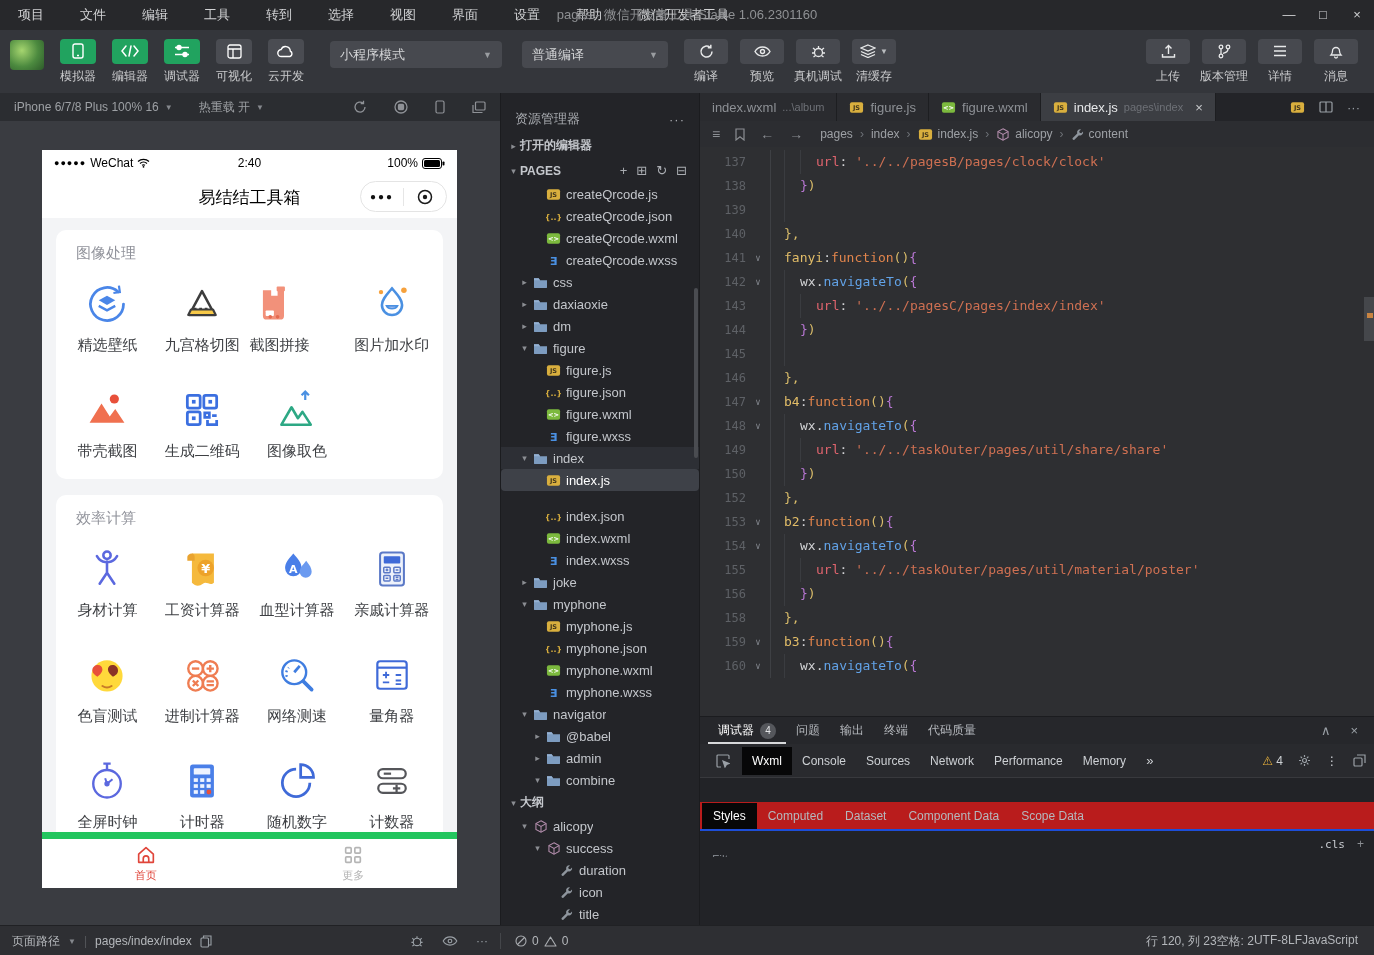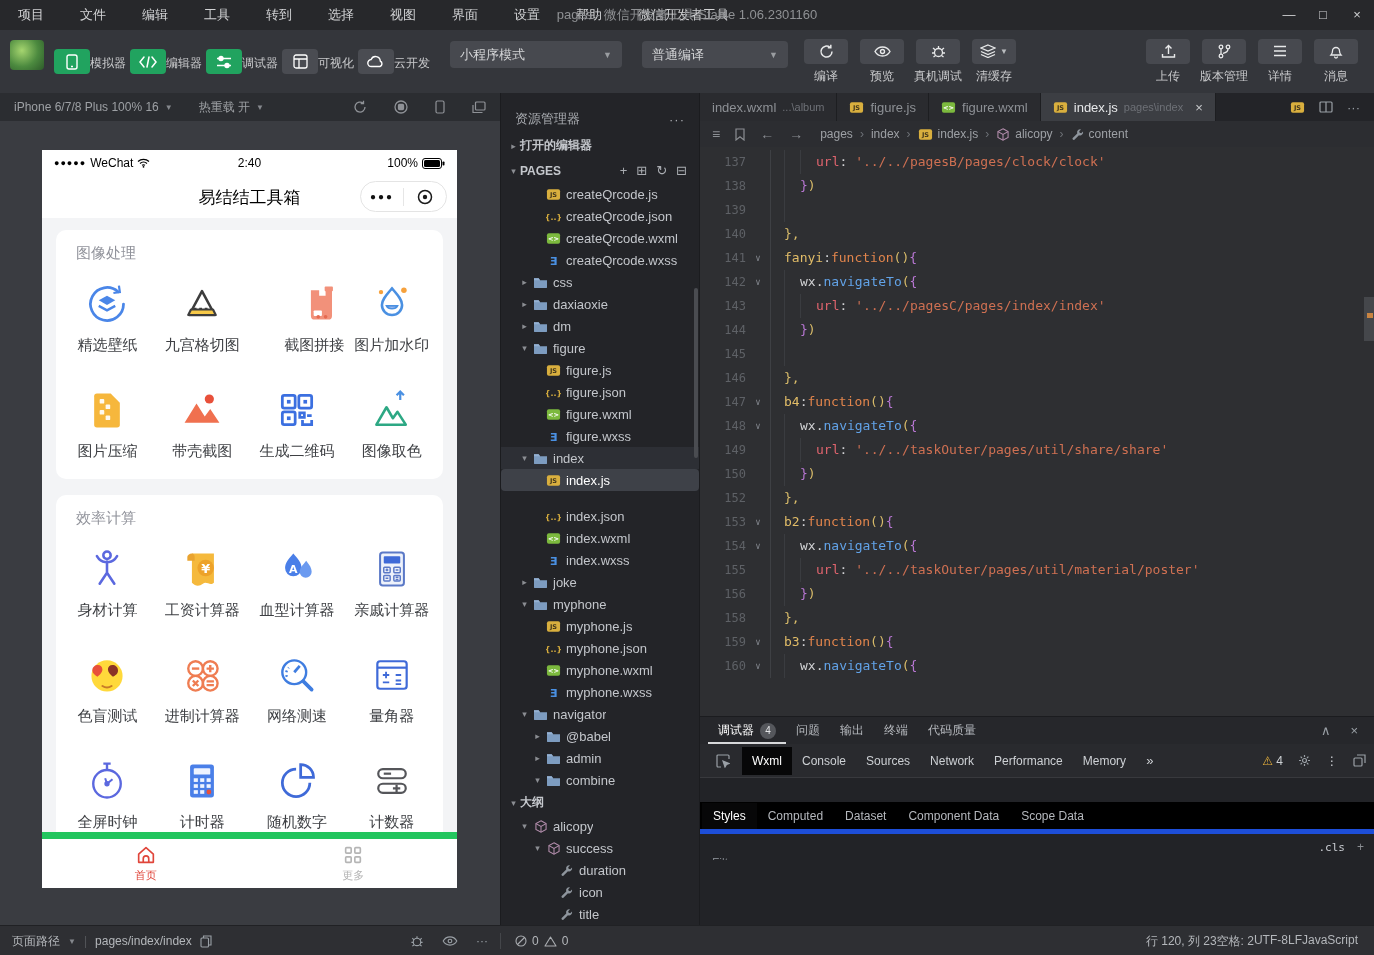--- a/index.html
+++ b/index.html
@@ -12,21 +12,21 @@
   .titlebar{height:30px;background:#27282b;display:flex;align-items:center;position:relative;font-size:13px;color:#d2d3d5;}
   .menu-item{padding:0 18px;line-height:30px;white-space:nowrap;}
   .win-title{position:absolute;left:50%;transform:translateX(-50%);color:#8f9194;white-space:nowrap;}
   .win-controls{margin-left:auto;display:flex;align-items:center;}
   .wc{width:34px;text-align:center;font-size:13px;color:#cfd0d2;line-height:30px;}
 
   
   .toolbar{height:63px;background:#34363b;display:flex;align-items:center;padding:0 10px;}
   .avatar{width:34px;height:30px;border-radius:4px;margin:0 8px 14px 0;flex:none;
     background:radial-gradient(circle at 35% 35%,#a5d56f,#4c8a3f 55%,#2d5a2a);}
-  .tbtn{display:flex;flex-direction:row;align-items:center;margin:4px 2px;min-width:48px;}
+  .tbtn{display:flex;flex-direction:column;align-items:center;margin:4px 2px;min-width:48px;}
   .tic{width:36px;height:25px;border-radius:4px;display:flex;align-items:center;justify-content:center;}
   .tic.green{background:#21a35f;}
   .tic.gray{background:#4a4c52;}
   .tlb{font-size:12px;color:#c9cacc;margin-top:4px;white-space:nowrap;}
   .sel{height:27px;background:#47494f;border-radius:4px;display:flex;align-items:center;padding:0 10px;font-size:13px;color:#d4d5d7;margin-bottom:14px;}
   .sel .caret{margin-left:auto;color:#9a9da1;font-size:9px;padding-left:14px;}
   #mode-select{width:152px;margin-left:18px;}
   #compile-select{width:126px;margin-left:20px;margin-right:10px;}
   .abtn{display:flex;flex-direction:column;align-items:center;margin:0 3px;min-width:50px;}
   .abtn .tic{width:44px;background:#47494f;}
@@ -114,21 +114,21 @@
   .badge{width:16px;height:16px;border-radius:50%;background:#55575c;color:#e6e7e9;font-size:10px;display:flex;align-items:center;justify-content:center;}
   .dbg-hr{margin-left:auto;display:flex;gap:20px;color:#9aa0a6;font-size:13px;align-items:center;padding-right:8px;}
   .dt-row{height:33px;flex:none;background:#292a2e;display:flex;align-items:center;padding:0 8px;font-size:12px;color:#cdd0d4;border-bottom:1px solid #38393d;}
   .insp{width:30px;display:flex;justify-content:center;margin-right:4px;flex:none;}
   .cdt{padding:7px 10px;}
   .cdt.active{background:#070708;color:#fff;}
   .dt-more{padding:0 10px;font-size:13px;}
   .dt-right{margin-left:auto;display:flex;align-items:center;gap:15px;}
   .warn{color:#f0b73d;}
   .dt-empty{height:24px;flex:none;background:#222327;}
-  .insp-row{height:27px;flex:none;background:#000000;display:flex;align-items:center;font-size:12px;color:#b5b8bd;border-bottom:5px solid #1d4ed8;padding-left:2px;}
+  .insp-row{height:27px;flex:none;background:#b91c1c;display:flex;align-items:center;font-size:12px;color:#b5b8bd;border-bottom:2px solid #1d4ed8;padding-left:2px;}
   .itab{padding:6px 11px;}
   .itab.active{background:#070708;color:#fff;}
   .filter-row{height:26px;flex:none;display:flex;align-items:center;padding:0 10px;font-size:12px;background:#222327;}
   .filter-input{background:transparent;border:none;color:#bfc2c7;font-size:12px;outline:none;flex:1;font-family:inherit;margin-top:32px;}
   .filter-input::placeholder{color:#7d8187;}
   .cls{color:#c9ccd1;font-family:"DejaVu Sans Mono",monospace;font-size:11px;}
   .plus{color:#8a8d92;margin-left:12px;}
   .dbg-rest{flex:1;background:#222327;}
 
   
@@ -391,21 +391,21 @@
                   <span class="gitem" style="display: flex; flex-direction: column; align-items: center;">
                     <span class="gi">
                       <svg width="44" height="44" viewBox="0 0 48 48">
                         <path d="M24 10L38 36H10z" fill="#fff" stroke="#3d3d3d" stroke-width="2.8" stroke-linejoin="round"></path>
                         <path d="M12 30h24l3 6H9z" fill="#f7c948" stroke="#3d3d3d" stroke-width="2.4" stroke-linejoin="round"></path>
                         <path d="M15 29h18" stroke="#3d3d3d" stroke-width="1.8" stroke-dasharray="3 3"></path>
                       </svg>
                     </span>
                     <span class="gl">九宫格切图</span>
                   </span>
-                  <span class="gitem" style="display: flex; flex-direction: column; align-items: flex-end;">
+                  <span class="gitem" style="display: flex; flex-direction: column; align-items: flex-start;">
                     <span class="gi">
                       <svg width="44" height="44" viewBox="0 0 48 48">
                         <path d="M13 9h9v6h7V7h7v30a4 4 0 0 1-4 4H17a4 4 0 0 1-4-4z" fill="#f2917a"></path>
                         <rect x="28" y="5" width="9" height="5" rx="1" fill="#f2917a"></rect>
                         <rect x="16" y="31" width="9" height="6" rx="1" fill="#fff"></rect>
                         <circle cx="21" cy="38" r="2" fill="#e56a50"></circle>
                         <circle cx="29" cy="38" r="2" fill="#e56a50"></circle>
                       </svg>
                     </span>
                     <span class="gl">截图拼接</span>
@@ -413,34 +413,20 @@
                   <span class="gitem" style="display: flex; flex-direction: column; align-items: center;">
                     <span class="gi">
                       <svg width="44" height="44" viewBox="0 0 48 48" fill="none">
                         <path d="M24 7c6 7 11 12 11 18a11 11 0 1 1-22 0c0-6 5-11 11-18z" stroke="#4a90e2" stroke-width="2.8"></path>
                         <path d="M18 26c2 4 10 4 12 0z" fill="#b9c6f2" stroke="#4a90e2" stroke-width="1.8"></path>
                         <circle cx="12" cy="11" r="2.4" fill="#f6a13c"></circle>
                         <circle cx="37" cy="9" r="3" fill="#f6a13c"></circle>
                       </svg>
                     </span>
                     <span class="gl">图片加水印</span>
-                  </span>
-                  <span class="gitem" style="display: flex; flex-direction: column; align-items: center;">
-                    <span class="gi">
-                      <svg width="44" height="44" viewBox="0 0 48 48">
-                        <path d="M13 6h15l10 10v24a3 3 0 0 1-3 3H13a3 3 0 0 1-3-3V9a3 3 0 0 1 3-3z" fill="#f6b73c"></path>
-                        <g fill="#fff" opacity="0.92">
-                          <rect x="16" y="12" width="5" height="5" rx="1"></rect>
-                          <rect x="22.5" y="18" width="5" height="5" rx="1"></rect>
-                          <rect x="16" y="24" width="5" height="5" rx="1"></rect>
-                          <rect x="22.5" y="30" width="5" height="5" rx="1"></rect>
-                        </g>
-                      </svg>
-                    </span>
-                    <span class="gl">图片压缩</span>
                   </span>
                   <span class="gitem" style="display: flex; flex-direction: column; align-items: center;">
                     <span class="gi">
                       <svg width="44" height="44" viewBox="0 0 48 48">
                         <circle cx="32" cy="12" r="5" fill="#e8503a"></circle>
                         <path d="M5 38l13-21 9 14 6-8 10 15z" fill="#f0704f"></path>
                       </svg>
                     </span>
                     <span class="gl">带壳截图</span>
                   </span>

